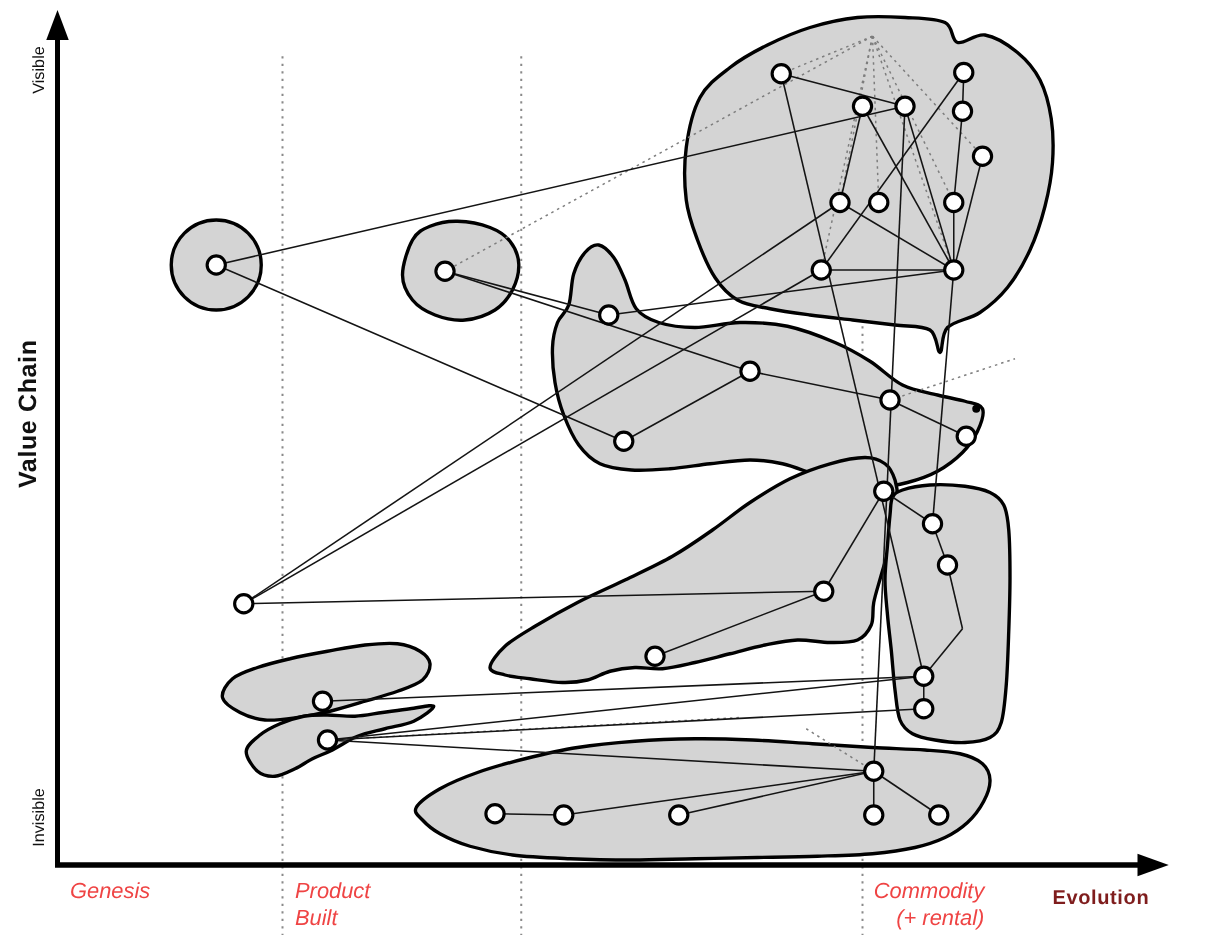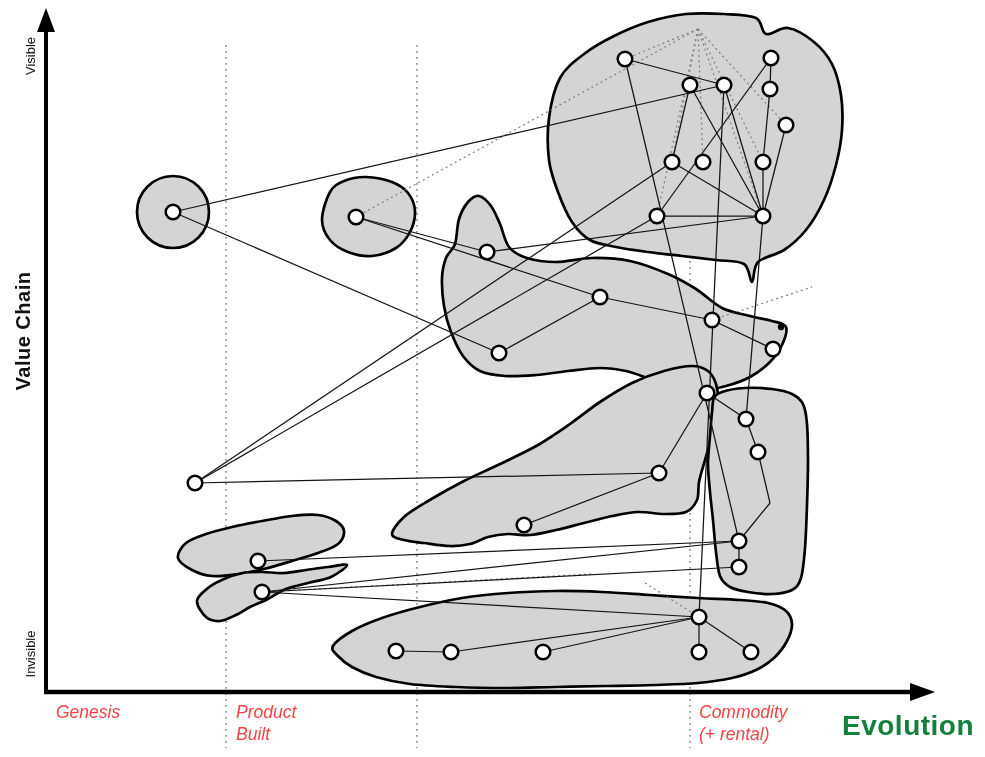--- a/index.html
+++ b/index.html
@@ -14,21 +14,21 @@
     white-space:nowrap;
   }
   .vlabel.small{font-size:13px;width:70px;height:16px;line-height:16px;}
   .vlabel.big{font-size:20px;font-weight:bold;width:160px;height:24px;line-height:24px;letter-spacing:.5px;}
   .xlabel{
     position:absolute;font-style:italic;font-size:17.5px;color:#ef4444;
     line-height:21.5px;white-space:nowrap;
   }
   .xlabel span{display:block;}
   .evo{
-    position:absolute;font-weight:bold;font-size:28px;color:#15803d;
+    position:absolute;font-weight:bold;font-size:16px;color:#7f1d1d;
     white-space:nowrap;letter-spacing:.5px;
   }
 </style>
 </head>
 <body>
 
 <div class="stage">
 
   <svg class="map" id="map-svg" width="985" height="757" viewBox="0 0 985 757">
       <line x1="226" y1="45" x2="226" y2="748" stroke="#8a8a8a" stroke-width="1.6" stroke-dasharray="1.8 4.2"></line>
@@ -140,18 +140,18 @@
   <div class="vlabel small" id="lbl-visible" style="left: -4px; top: 48px;">Visible</div>
   <div class="vlabel small" id="lbl-invisible" style="left: -4px; top: 646px;">Invisible</div>
 
   <div class="xlabel" id="stage-0" style="left: 56px; top: 702px;">
     <span>Genesis</span>
   </div>
   <div class="xlabel" id="stage-1" style="left: 236px; top: 702px;">
     <span>Product</span>
     <span>Built</span>
   </div>
-  <div class="xlabel" id="stage-3" style="left: 699px; top: 702px;">
+  <div class="xlabel" id="stage-3" style="left: 699px; top: 702px; text-align: right;">
     <span>Commodity</span>
     <span>(+ rental)</span>
   </div>
   <div class="evo" id="lbl-evolution" style="left: 842px; top: 710px;">Evolution</div>
 </div>
 
 </body></html>

